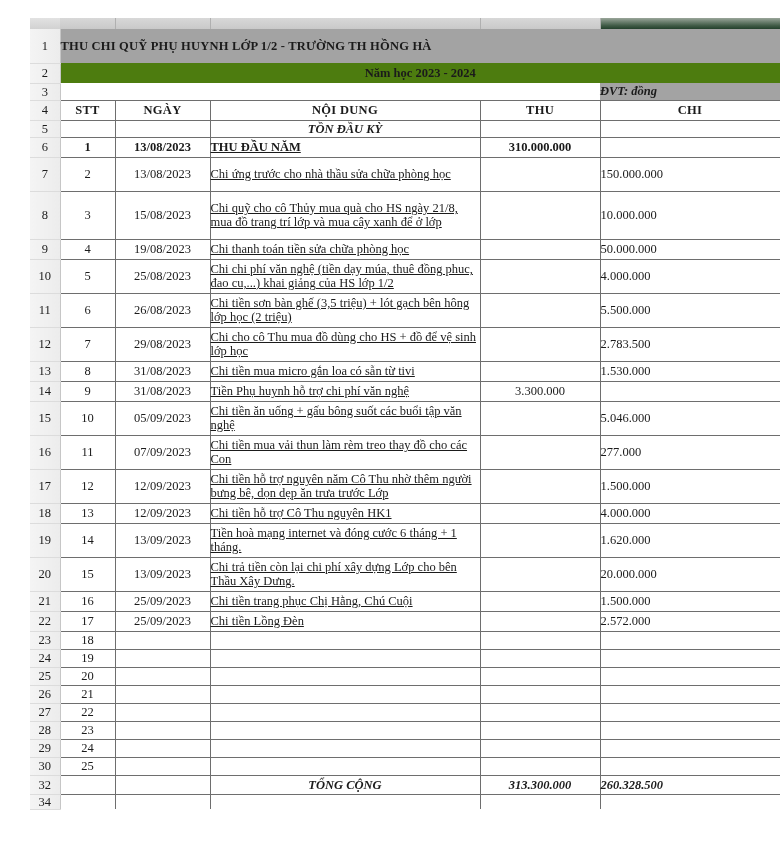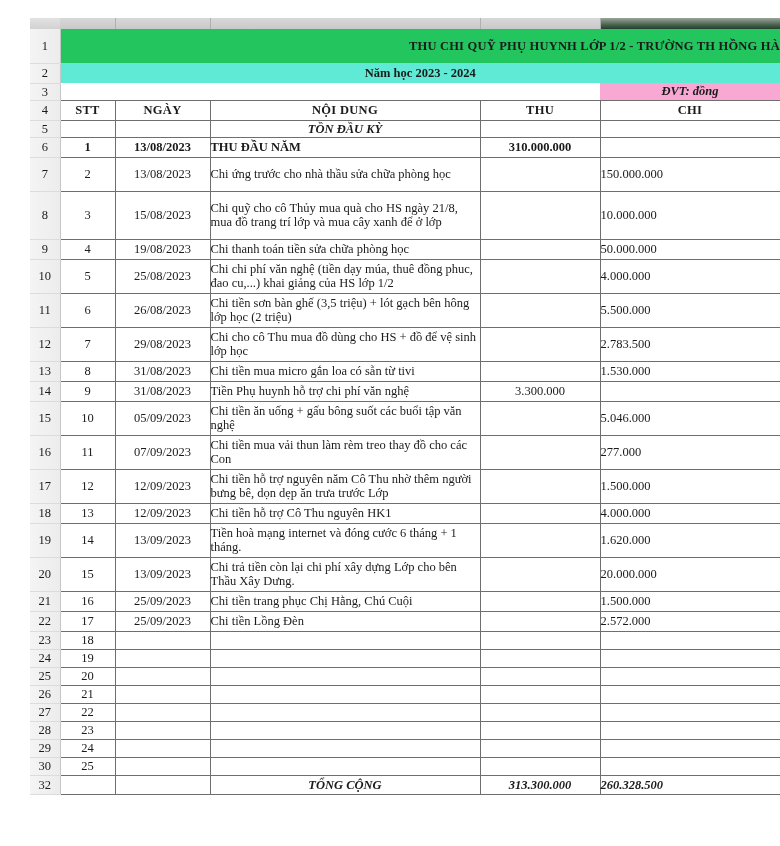--- a/index.html
+++ b/index.html
@@ -75,57 +75,57 @@
   }
   .c.nob{border-bottom:none;}
 
   .stt   {width:55px;text-align:center;}
   .ngay  {width:95px;text-align:center;}
   .nd    {width:270px;text-align:left;}
   .thu   {width:120px;text-align:center;font-family:Liberation Serif, serif;}
   .chi   {width:155px;text-align:left;padding-right:7px;}
 
   .title-cell{
-    text-align:right;
+    text-align:left;
     font-size:20px;
     font-weight:bold;
     letter-spacing:.2px;
     border:none;
-    background:#22c55e;
+    background:#a3a3a3;
     padding:2px 0 3px;
   }
   .sub-cell{
     text-align:center;
     font-size:13px;
     font-weight:bold;
-    border:none;background:#5eead4;
+    border:none;background:#4d7c0f;
     padding:1px 0;
   }
   .blank-cell{border:none;background:#fff;}
   .dvt{
-    text-align:center;font-style:italic;font-weight:bold;font-size:13px;
-    border:none;border-bottom:1.6px solid #6e6e6e;background:#f9a8d4;
+    font-style:italic;font-weight:bold;font-size:13px;
+    border:none;border-bottom:1.6px solid #6e6e6e;background:#a3a3a3;
   }
 
   .hdr{
     font-weight:bold;font-size:14px;
     letter-spacing:.3px;
     border-top:1.6px solid #6e6e6e;
   }
   .section{
     text-align:center;font-style:italic;font-weight:bold;font-size:13.5px;
   }
   .bold{font-weight:bold;}
   .tot{
     text-align:center;font-style:italic;font-weight:bold;font-size:13.5px;
   }
   .tot-num{font-style:italic;font-weight:bold;font-size:13px;}
   .num{font-size:12.5px;}
   .thu-num{text-align:center;}
-  .wrapline{white-space:normal;}
+  .wrapline{white-space:normal;text-decoration:underline;}
 </style>
 </head>
 <body>
 
 <div id="sheet-root">
 
   <div class="corner-box"></div>
 
   <div class="colhead-strip">
     <div class="ch" style="width:55px"></div>
@@ -375,16 +375,24 @@
           <td class="c chi num"></td>
         </tr>
         <tr style="height: 19px;">
           <td class="rowhdr">32</td>
           <td class="c stt"></td>
           <td class="c ngay"></td>
           <td class="c nd tot">TỔNG CỘNG</td>
           <td class="c thu tot-num thu-num">313.300.000</td>
           <td class="c chi tot-num">260.328.500</td>
         </tr>
+        <tr style="height: 14px;">
+          <td class="rowhdr">34</td>
+          <td class="c stt nob"></td>
+          <td class="c ngay nob"></td>
+          <td class="c nd nob"></td>
+          <td class="c thu nob"></td>
+          <td class="c chi nob"></td>
+        </tr>
       </tbody>
   </table>
 
 </div>
 
 </body></html>

